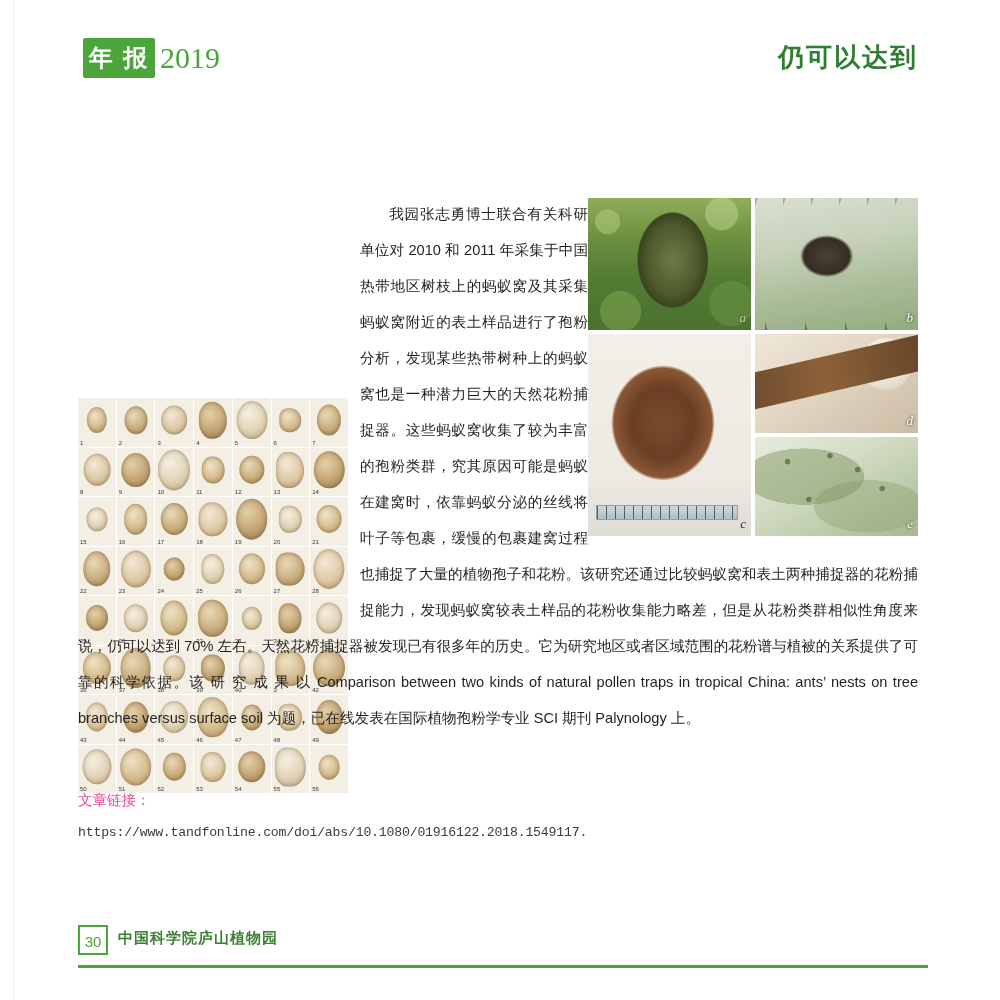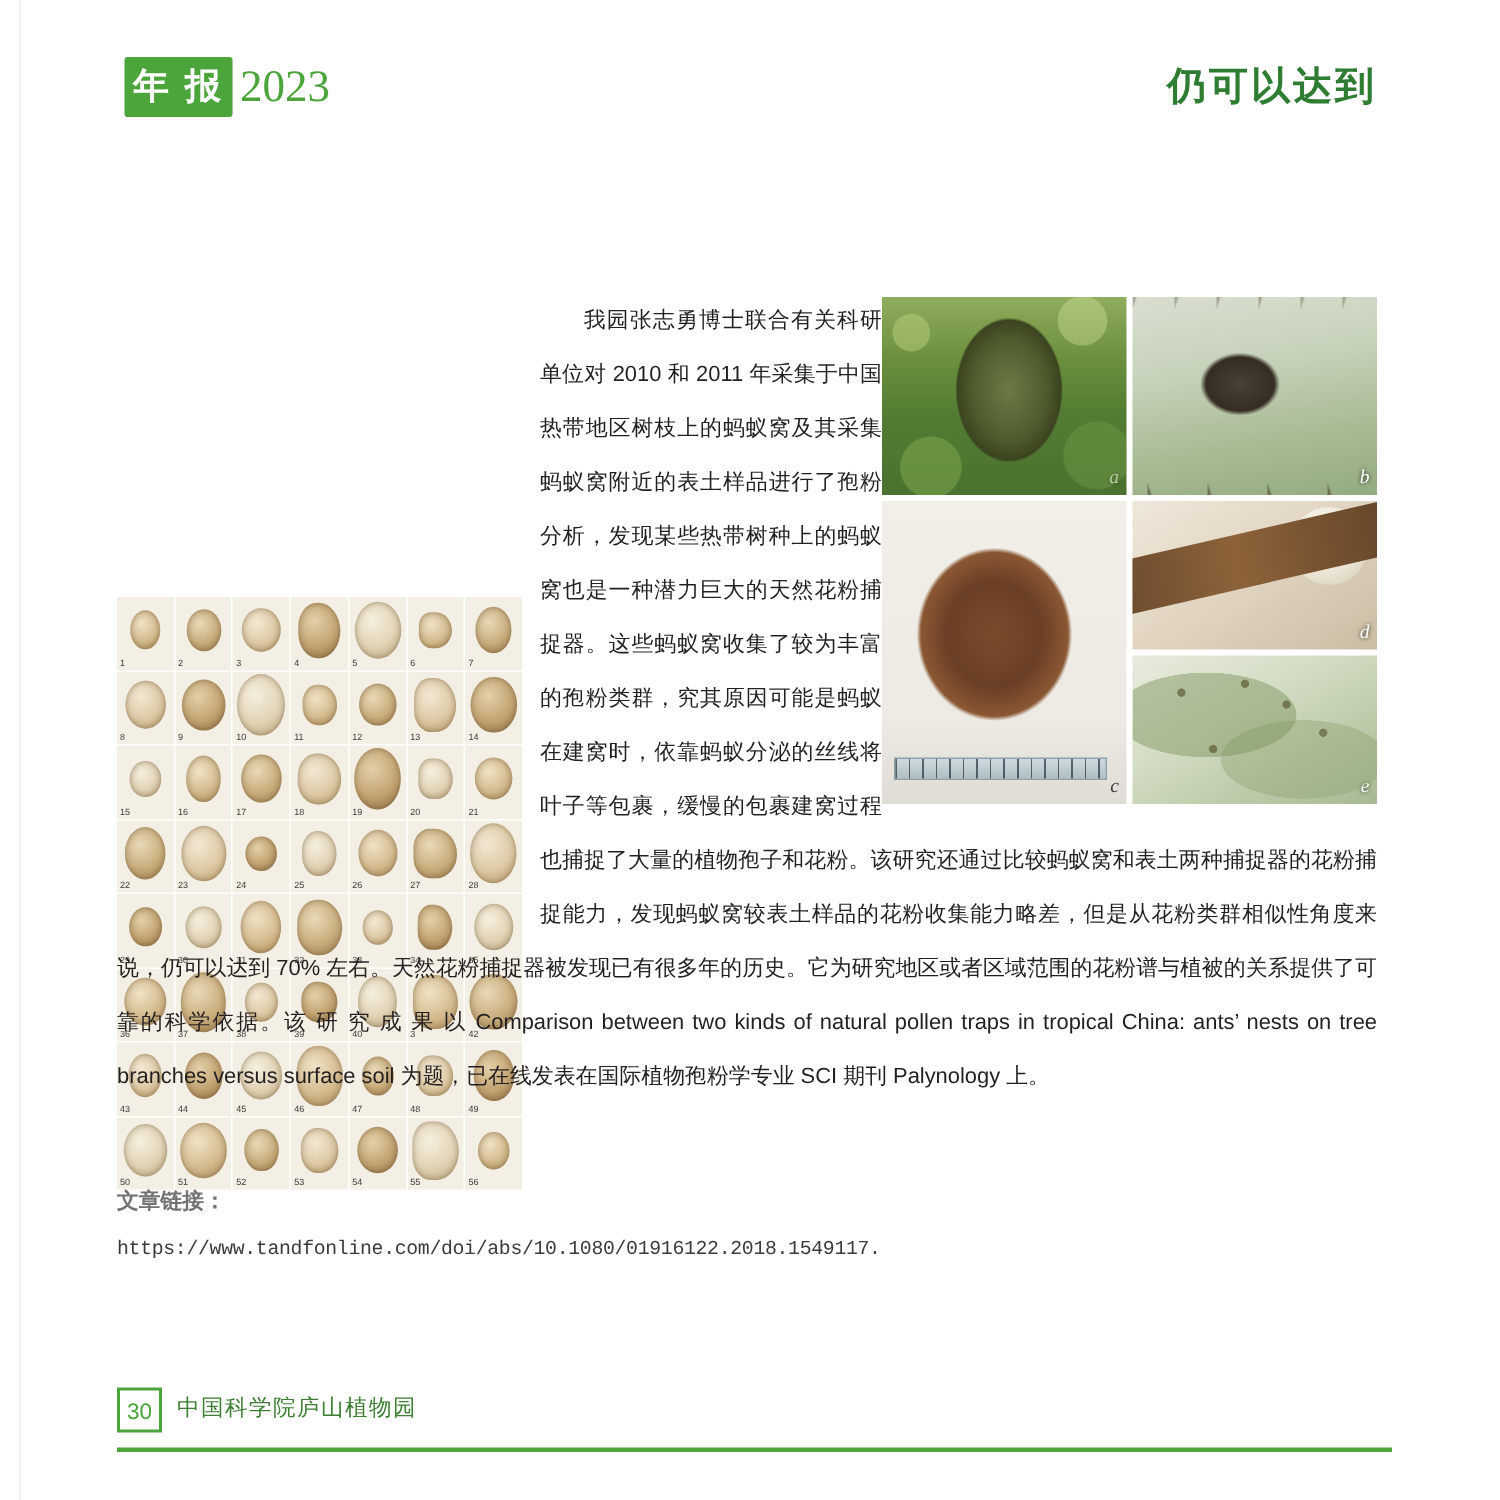--- a/index.html
+++ b/index.html
@@ -257,22 +257,22 @@
     font-size: 6px;
     color: #3a3a3a;
     font-family: "Liberation Sans", sans-serif;
   }
 
   
   .links-label {
     position: absolute;
     left: 78px; top: 791px;
     font-size: 14.5px;
-    font-weight: bold;
-    color: #737373;
+    font-weight: normal;
+    color: #ec4899;
   }
   .links {
     position: absolute;
     left: 78px; top: 818px;
     width: 860px;
     font-family: "Liberation Mono", monospace;
     font-size: 13.2px;
     line-height: 30px;
     color: #3b3b3b;
     letter-spacing: -0.2px;
@@ -295,32 +295,33 @@
     text-align: center;
     line-height: 30px;
     box-sizing: border-box;
   }
   .footer-org {
     position: absolute;
     left: 118px; top: 929px;
     font-size: 15px;
     color: #3d7f33;
     letter-spacing: 1px;
+    font-weight: bold;
   }
 </style>
 </head>
 <body>
 
 <div class="page">
 
   <div class="edge-left"></div>
 
   <div class="header">
     <div class="annual-badge">年 报</div>
-    <div class="annual-year">2023</div>
+    <div class="annual-year">2019</div>
     <div class="header-right">仍可以达到</div>
   </div>
 
 
   <div class="photo-grid">
     <div class="photo ph-a">
       <span class="tag">a</span>
     </div>
     <div class="photo ph-b">
       <span class="tag">b</span>

